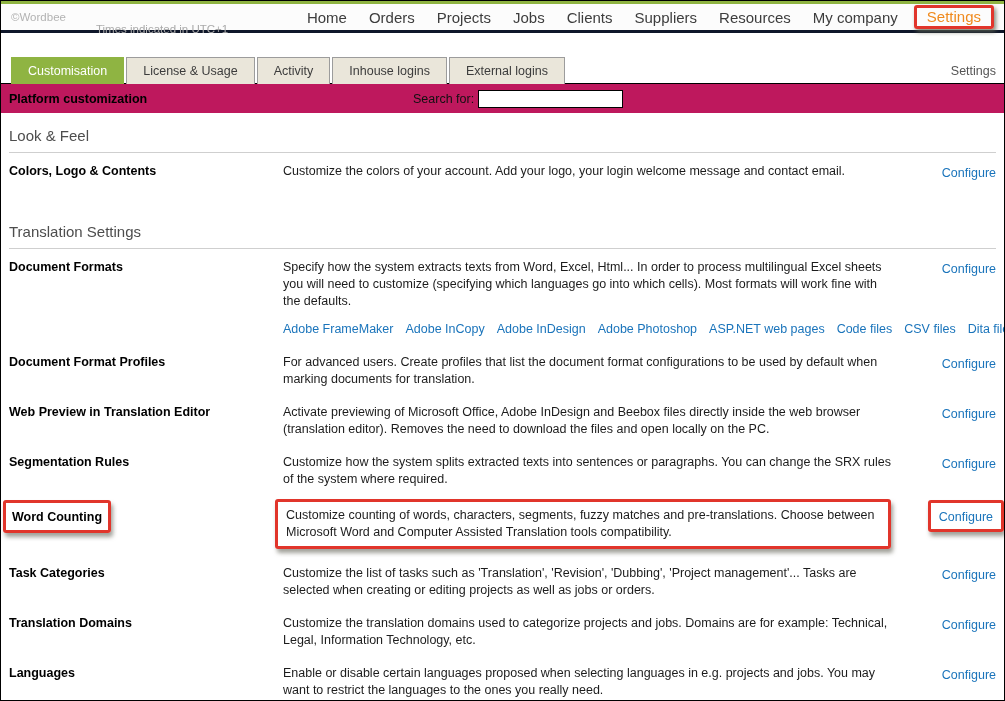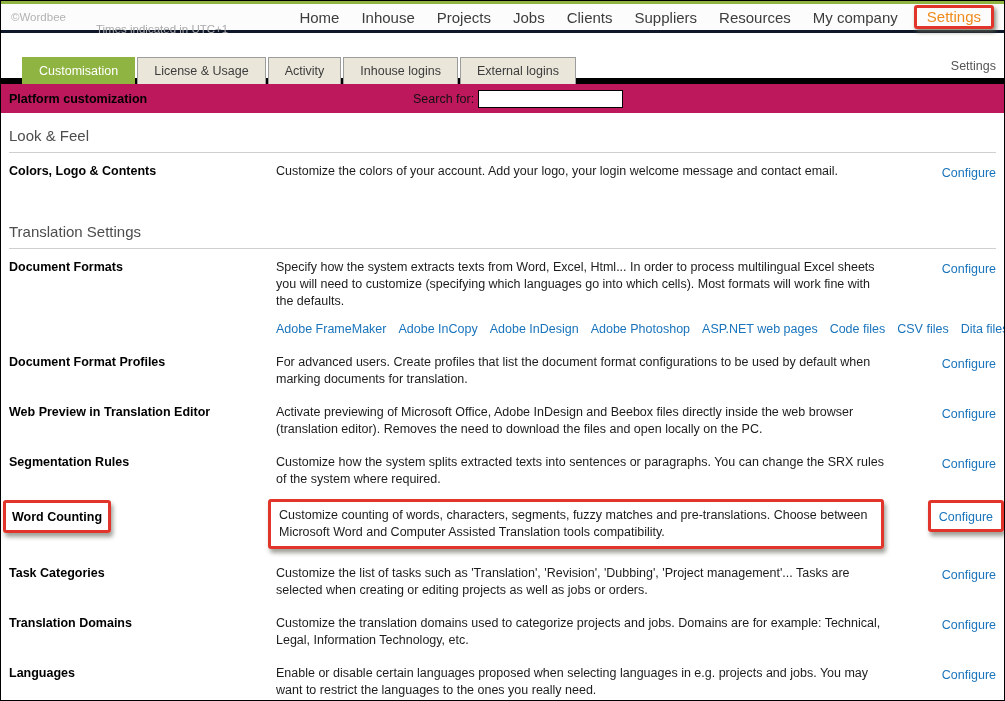--- a/index.html
+++ b/index.html
@@ -30,22 +30,22 @@
   .nav-item.highlight { color:#f08a1d; }
   .nav-red-box {
     border:3px solid #e1352b; border-radius:3px;
     padding:0 4px; margin-left:5px;
     box-shadow:2px 3px 4px rgba(95,100,80,0.75);
   }
   .nav-red-box .nav-item { padding:1px 6px; }
 
   
   .tabstrip {
-    margin-top:24px; padding-left:21px;
-    border-bottom:6px solid #000000;
+    margin-top:24px; padding-left:10px;
+    border-bottom:1px solid #000000;
     position:relative; height:27px;
   }
   .tab {
     display:inline-block; vertical-align:bottom;
     font-size:12.5px; color:#3c3c3c;
     background:#eae6da; border:1px solid #9c9c9c; border-bottom:none;
     padding:6px 16px 6px 16px; margin-right:2px;
     cursor:pointer; height:27px;
   }
   .tab.active {
@@ -76,20 +76,21 @@
     font-size:15px; color:#4d4d4d;
     padding:14px 0 8px 0;
     border-bottom:1px solid #cfcfcf;
   }
   .section.second .section-title { margin-top:22px; }
   .row {
     display:grid;
     grid-template-columns:267px 608px 1fr;
     padding:10px 0 6px 0;
     align-items:start;
+    gap:7px;
   }
   .row-label { font-size:12.5px; font-weight:bold; color:#000; line-height:17px; }
   .row-desc  { font-size:12.5px; color:#1c1c1c; line-height:17px; }
   .row-action { text-align:right; }
   .link { color:#1a74bb; font-size:12.5px; text-decoration:none; cursor:pointer; }
   .format-links { margin-top:10px; line-height:16.5px; }
   .format-links .link { margin-right:12px; white-space:nowrap; }
 
   
   .red-box {
@@ -103,21 +104,21 @@
 </head>
 <body>
 
 <div class="green-line"></div>
 
 <div class="topbar">
   <span class="brand">©Wordbee</span>
   <span class="tz-note">Times indicated in UTC+1</span>
   <nav class="main-nav" id="main-nav">
       <span class="nav-item">Home</span>
-      <span class="nav-item">Inhouse</span>
+      <span class="nav-item">Orders</span>
       <span class="nav-item">Projects</span>
       <span class="nav-item">Jobs</span>
       <span class="nav-item">Clients</span>
       <span class="nav-item">Suppliers</span>
       <span class="nav-item">Resources</span>
       <span class="nav-item">My company</span>
       <span class="nav-red-box"><span class="nav-item highlight">Settings</span></span>
     </nav>
 </div>
 

